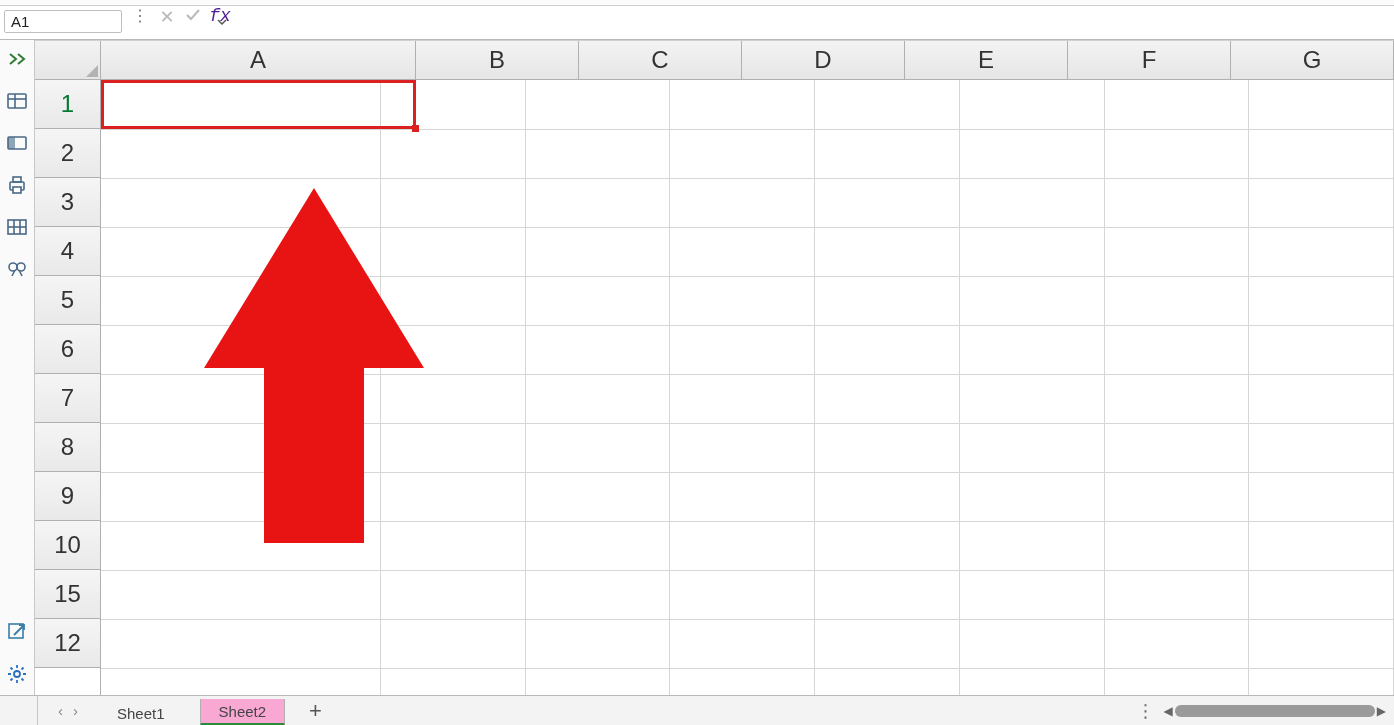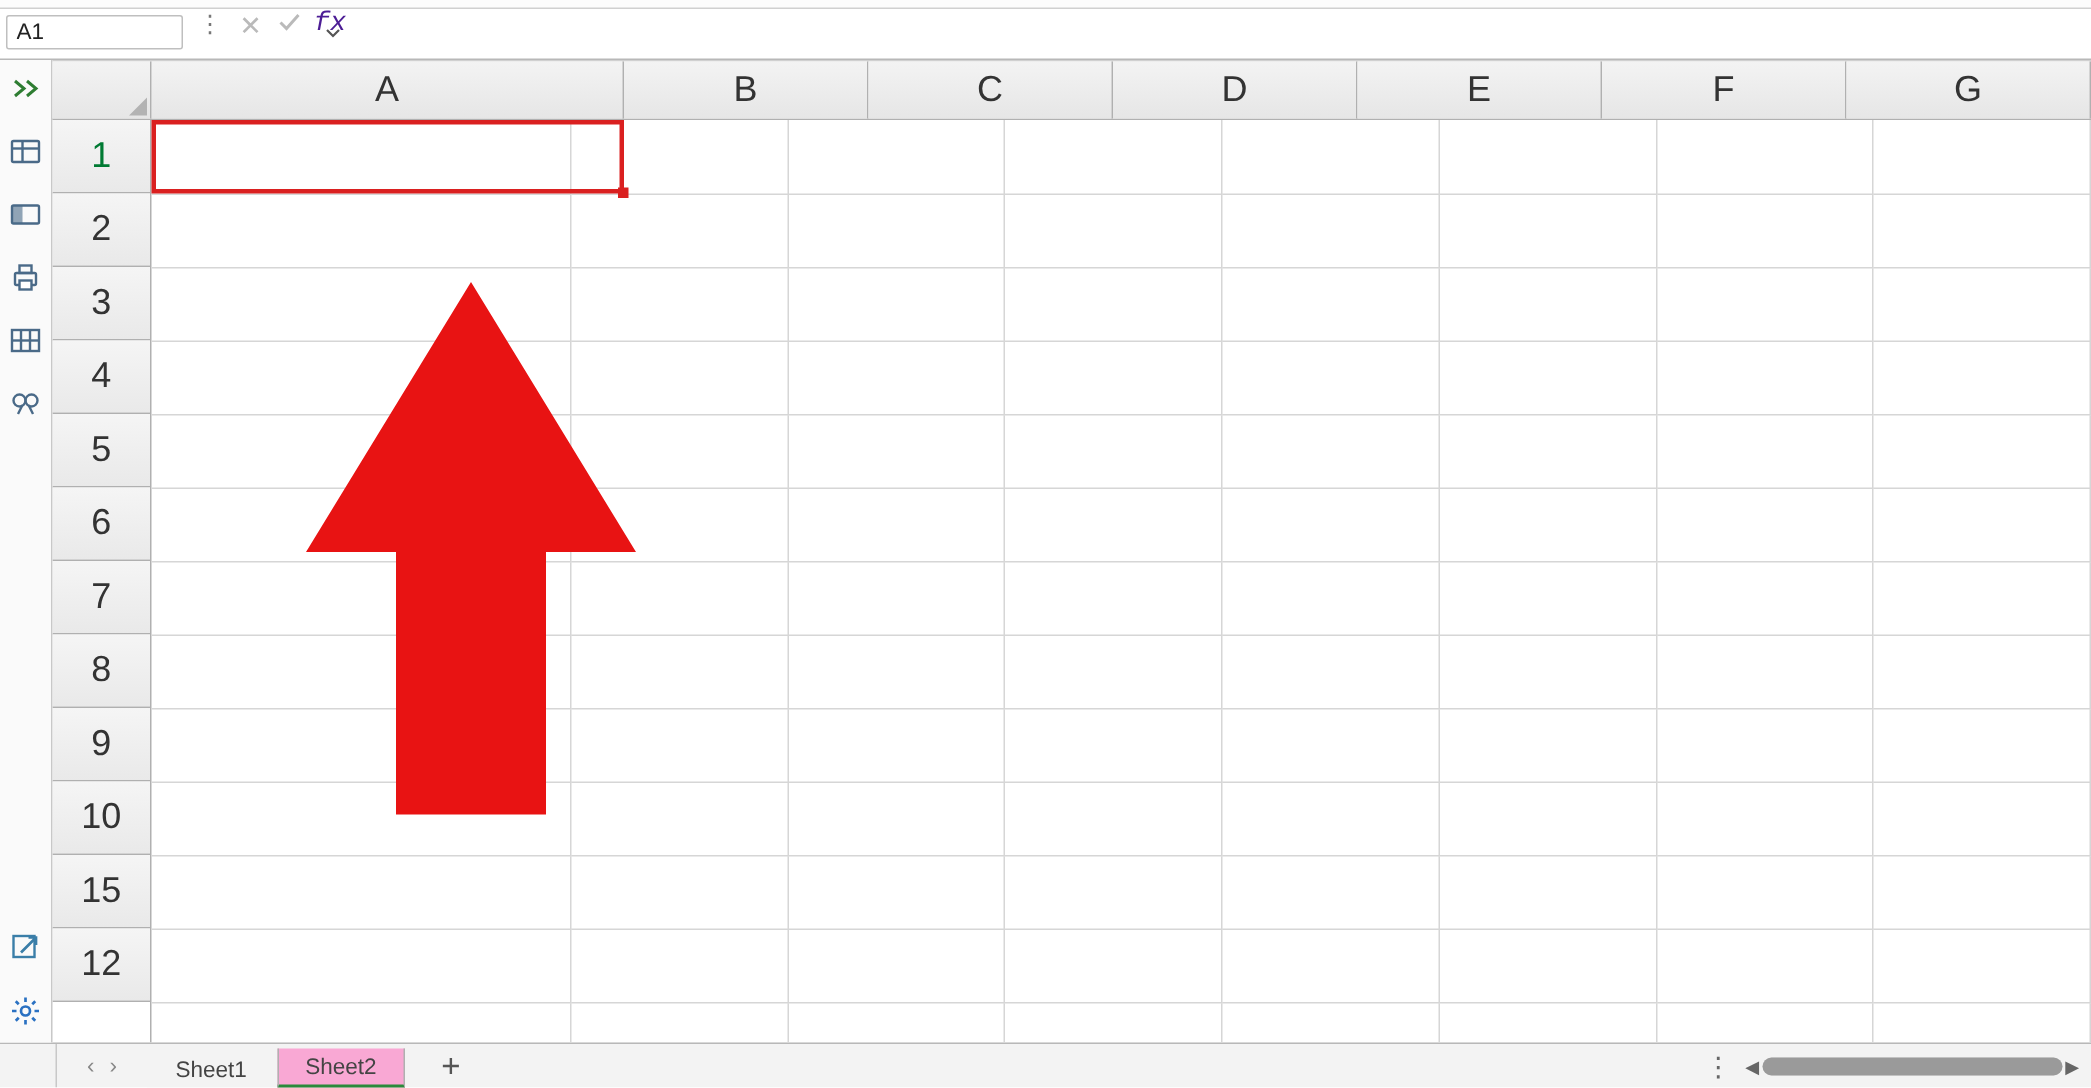--- a/index.html
+++ b/index.html
@@ -230,21 +230,21 @@
     border-right:1px solid #c8c8c8;
     display:flex;align-items:center;justify-content:center;
   }
   .nav-arrows {
     display:flex;align-items:center;gap:10px;
     padding:0 20px;
     color:#888;
   }
   .tabs {
     display:flex;align-items:flex-end;
-    gap:1px;
+    gap:16px;
   }
   .tab {
     padding:4px 18px 3px 18px;
     background:#f3f3f3;
     color:#444;
     border:1px solid transparent;
     border-bottom:none;
   }
   .tab.active {
     background:#f9a8d4;

